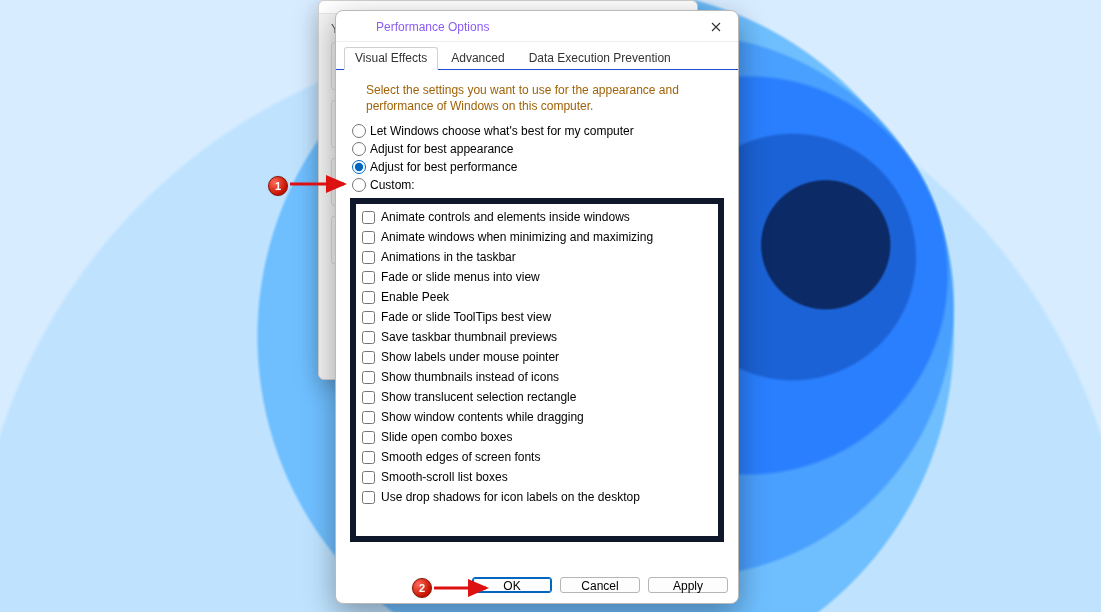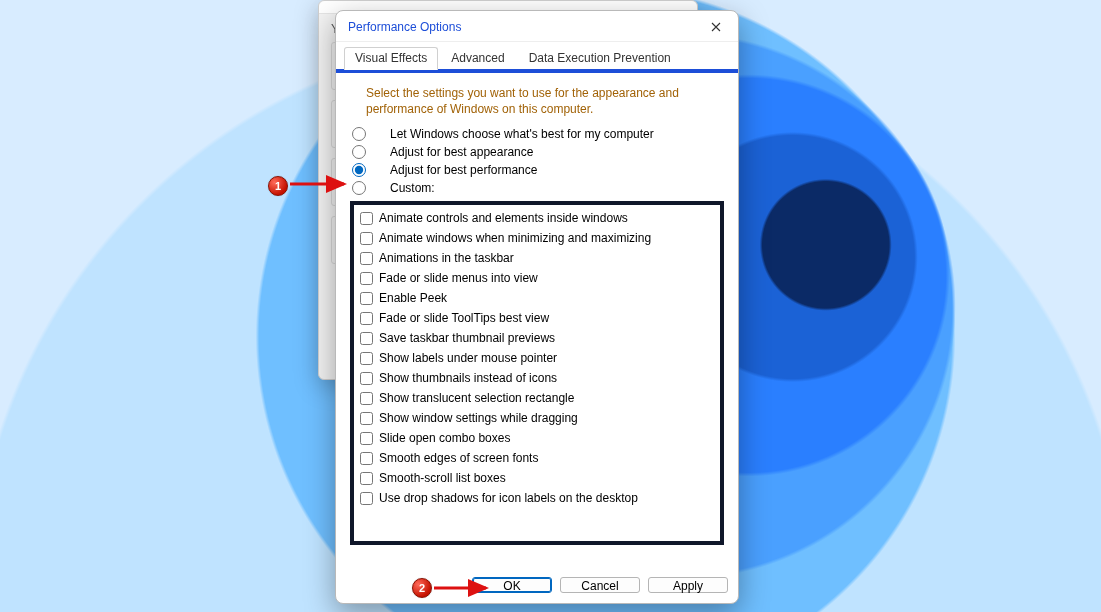--- a/index.html
+++ b/index.html
@@ -93,34 +93,35 @@
   }
   .titlebar {
     display: flex;
     align-items: center;
     justify-content: space-between;
     padding: 6px 8px 4px 12px;
     border-bottom: 1px solid #eee;
   }
   .titlebar .title {
     font-size: 12px;
-    color: #1d4ed8;
+    color: #8b5cf6;
+    margin-left: 28px;
   }
   .close-btn {
     width: 28px; height: 20px;
     display:flex; align-items:center; justify-content:center;
     border-radius:4px;
     cursor: default;
   }
   .close-btn svg { stroke:#333; }
   .tabs {
     display:flex;
     gap: 2px;
     padding: 4px 8px 0 8px;
-    border-bottom: 4px solid #1d4ed8;
+    border-bottom: 1px solid #1d4ed8;
   }
   .tab {
     padding: 3px 10px 4px 10px;
     font-size: 12px;
     color: #333;
     border: 1px solid transparent;
     border-bottom: none;
     border-radius: 3px 3px 0 0;
     position: relative;
     top: 1px;
@@ -140,32 +141,32 @@
     font-size: 12px;
     line-height: 1.35;
     color:#a16207;
     margin: 2px 0 10px 16px;
     max-width: 330px;
   }
   .radios { margin-left: 2px; }
   .radio-row {
     display:flex;
     align-items:center;
-    gap:24px;
+    gap:4px;
     margin: 4px 0;
     font-size:12px;
   }
   .radio-row input[type=radio]{
     margin:0;
     accent-color: #0067c0;
     width:14px; height:14px;
   }
   .list-box {
     margin-top: 6px;
-    border: 4px solid #0f172a;
+    border: 6px solid #0f172a;
     height: 344px;
     overflow-y: auto;
     padding: 3px 4px;
     background:#fff;
   }
   .check-row {
     display:flex;
     align-items:center;
     gap:6px;
     padding: 1px 2px;
@@ -316,21 +317,21 @@
         <label class="check-row">
           <input type="checkbox" style="">
           <span>Show thumbnails instead of icons</span>
         </label>
         <label class="check-row">
           <input type="checkbox" style="">
           <span>Show translucent selection rectangle</span>
         </label>
         <label class="check-row">
           <input type="checkbox" style="">
-          <span>Show window settings while dragging</span>
+          <span>Show window contents while dragging</span>
         </label>
         <label class="check-row">
           <input type="checkbox" style="">
           <span>Slide open combo boxes</span>
         </label>
         <label class="check-row">
           <input type="checkbox" style="">
           <span>Smooth edges of screen fonts</span>
         </label>
         <label class="check-row">

